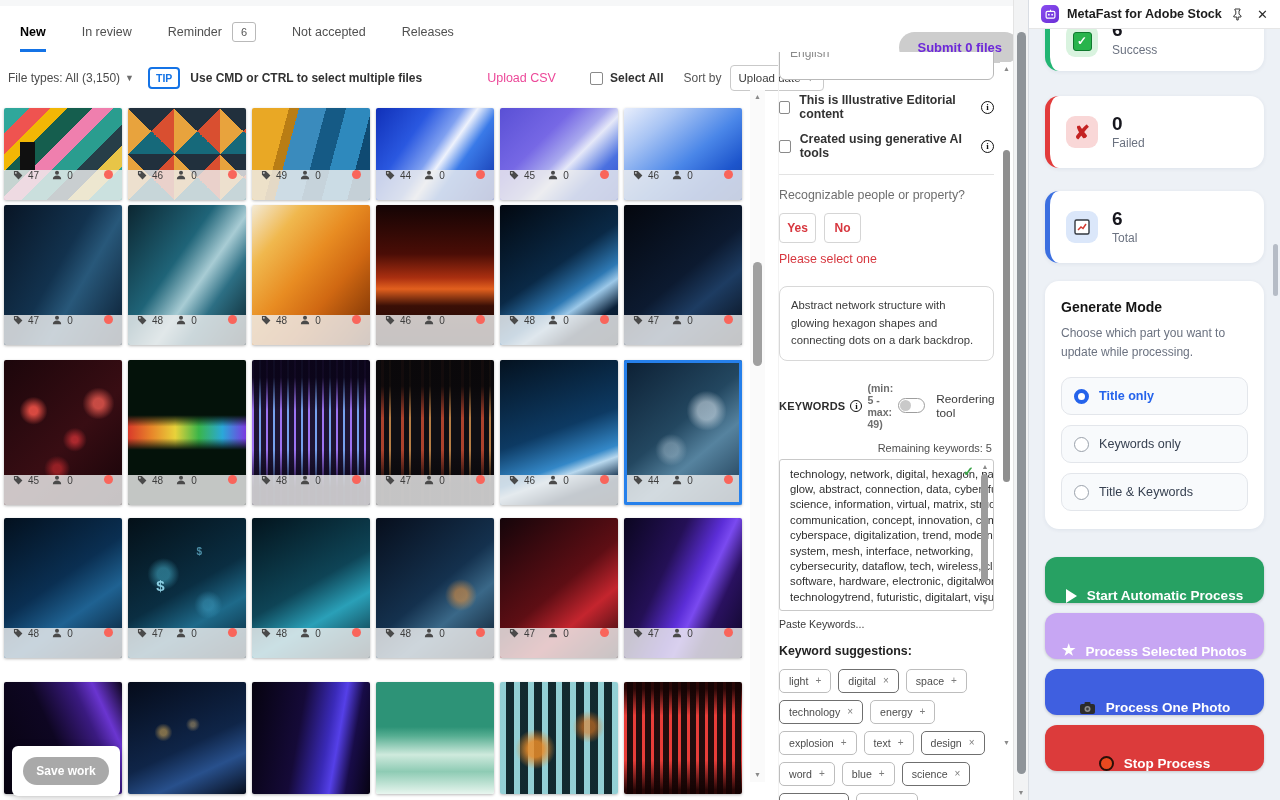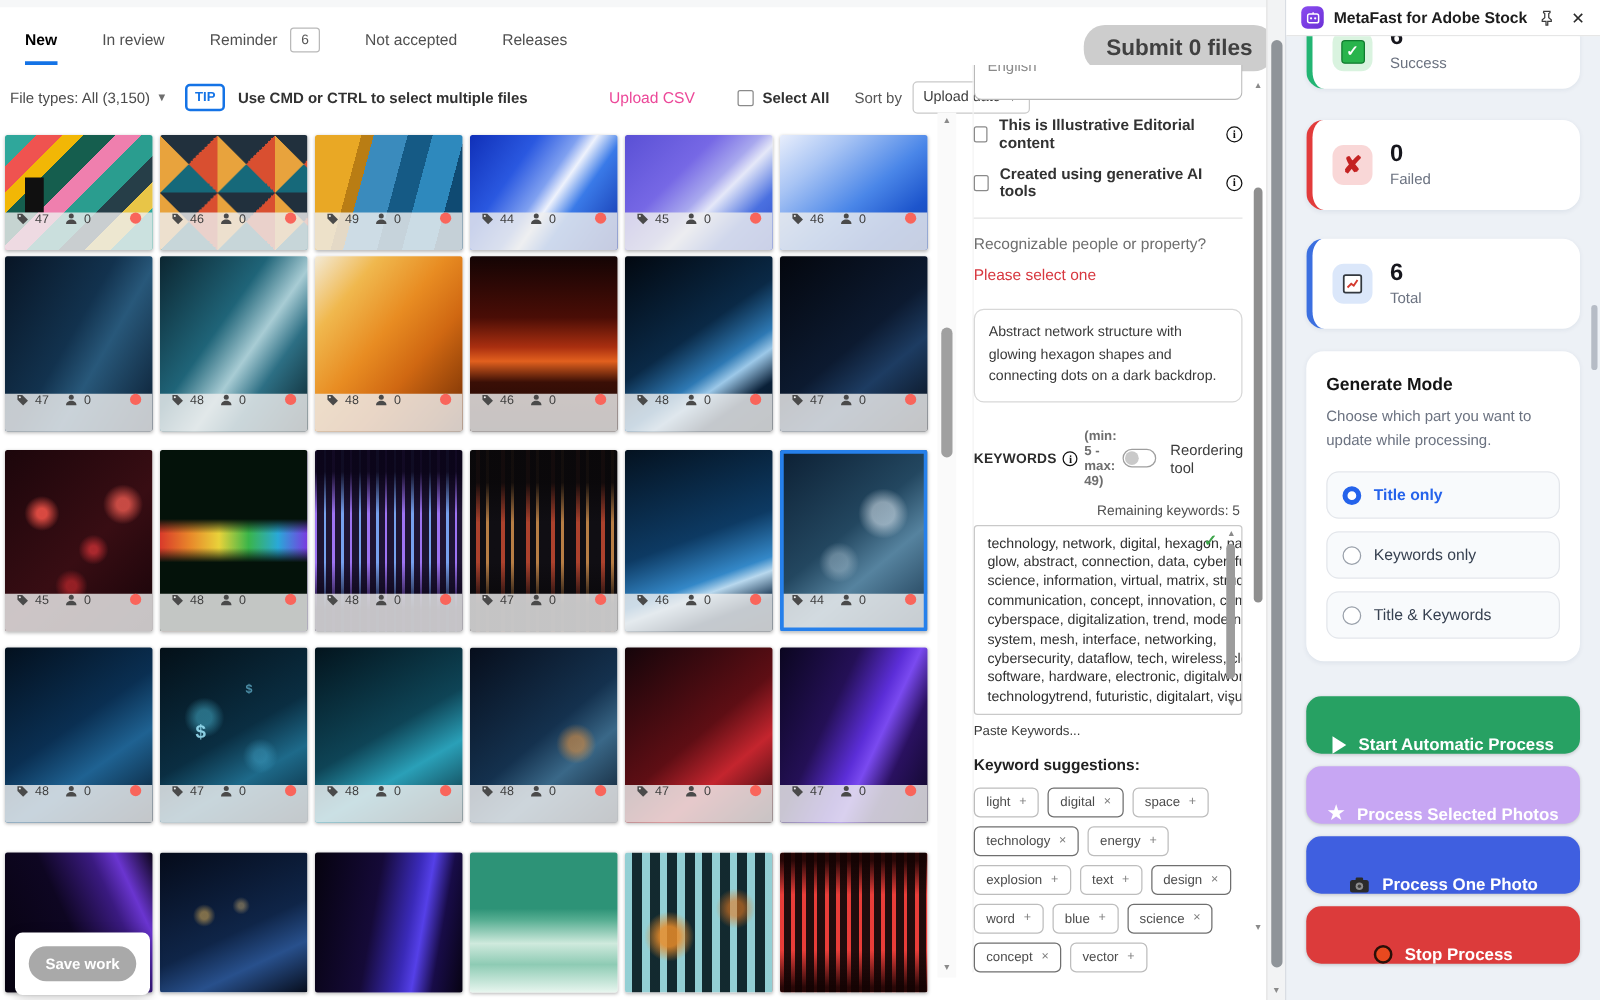--- a/index.html
+++ b/index.html
@@ -8,21 +8,21 @@
 
   
   .main { position:absolute; left:0; top:0; width:1028px; height:800px; background:#fff; }
   .topstrip { height:6px; background:#f6f7f8; }
 
   .tabbar { height:52px; display:flex; align-items:center; padding-left:20px; position:relative; background:#fff; }
   .tab { font-size:12.5px; color:#505050; margin-right:36px; position:relative; cursor:pointer; display:flex; align-items:center; }
   .tab.active { font-weight:bold; color:#000000; }
   .tab.active::after { content:""; position:absolute; left:0; right:0; bottom:-13px; height:3px; background:#1473e6; }
   .tab .badge { display:inline-block; border:1px solid #b9b9b9; border-radius:3px; padding:3px 8px; margin-left:10px; font-size:11px; color:#555; background:#fff; }
-  .submit-btn { position:absolute; right:8px; top:14px; background:#cdcdcd; color:#404040; font-weight:bold; font-size:18px; border:none; border-radius:17px; padding:8px 18px; cursor:default; }
+  .submit-btn { position:absolute; right:8px; top:26px; background:#cdcdcd; color:#6d28d9; font-weight:bold; font-size:13px; border:none; border-radius:17px; padding:8px 18px; cursor:default; }
 
   .toolbar { display:flex; align-items:center; height:40px; padding-left:8px; font-size:12px; color:#4b4b4b; background:#fff; }
   .ftypes { display:flex; align-items:center; gap:5px; cursor:pointer; }
   .chev { font-size:9px; color:#6e6e6e; }
   .tip-btn { border:2px solid #1473e6; color:#1473e6; font-weight:bold; font-size:10.5px; border-radius:4px; padding:3px 6px; margin:0 10px 0 14px; background:#fff; }
   .hint { font-weight:bold; color:#323232; font-size:12px; }
   .upload-csv { margin-left:65px; font-size:12.5px; color:#ec4899; cursor:pointer; }
   .selall { display:flex; align-items:center; gap:7px; margin-left:34px; }
   .cbx { width:13px; height:13px; border:1.5px solid #8a8a8a; border-radius:2px; background:#fff; }
   .selall span { font-weight:bold; color:#323232; font-size:12px; }
@@ -607,20 +607,24 @@
     </div>
     <div class="chk-row">
       <span class="cbx"></span>
       <label>Created using generative AI tools</label>
       <span class="info-ic">i</span>
     </div>
 
     <div class="fdivider"></div>
 
     <div class="question">Recognizable people or property?</div>
+    <div class="yn">
+      <button>Yes</button>
+      <button>No</button>
+    </div>
     <div class="err">Please select one</div>
 
     <div class="desc-box">Abstract network structure with glowing hexagon shapes and connecting dots on a dark backdrop.</div>
 
     <div class="kw-head">
       <span class="kw-title">KEYWORDS</span>
       <span class="info-ic">i</span>
       <span class="kw-minmax">(min: 5 - max: 49)</span>
       <span class="toggle">
           <span class="knob"></span>

